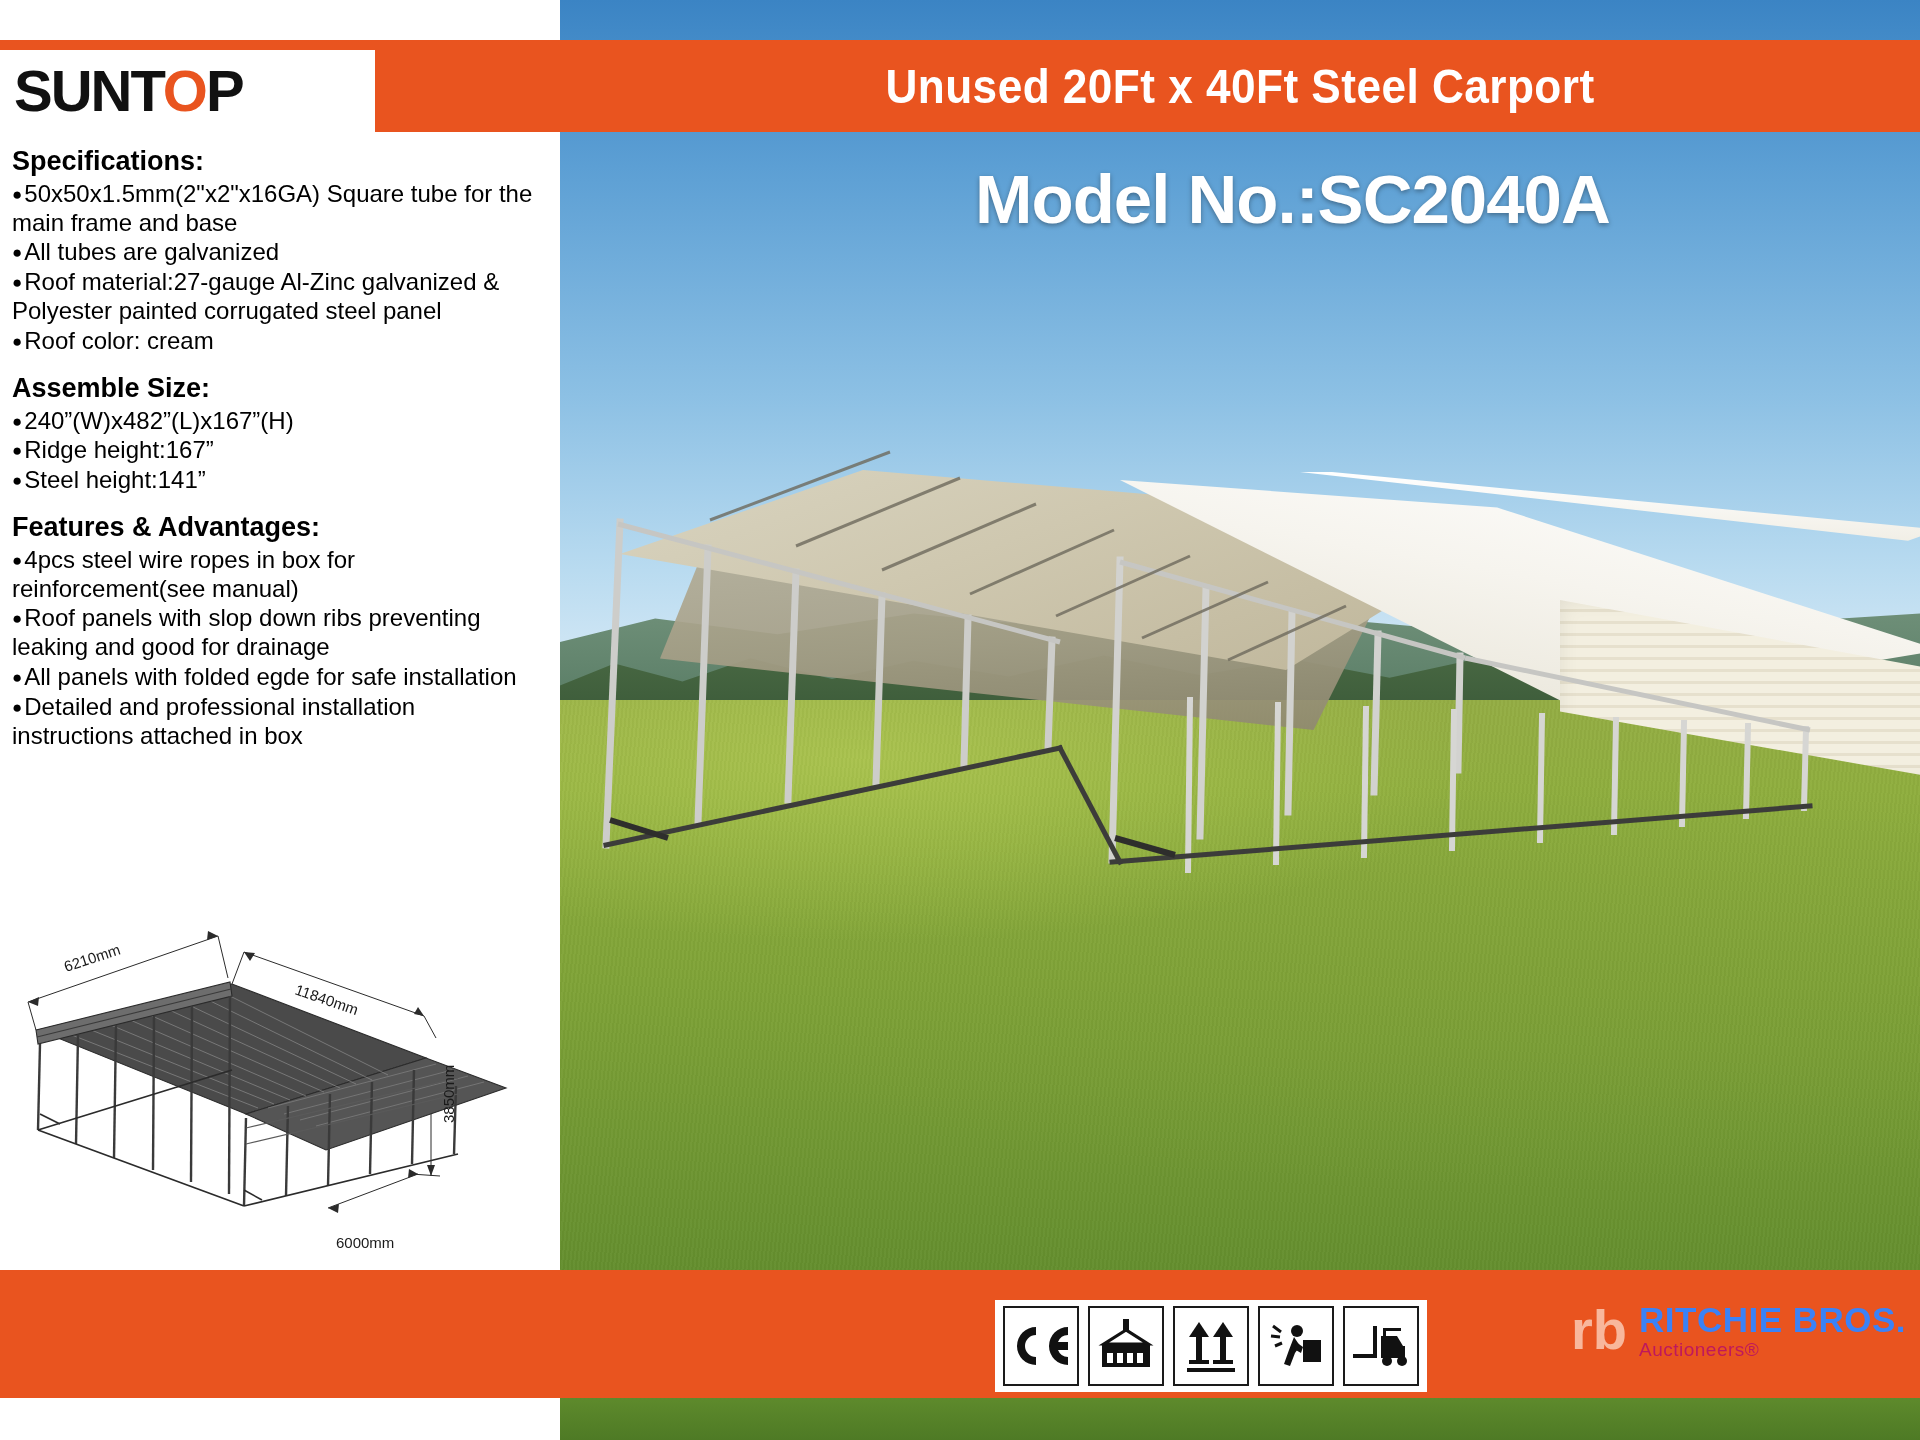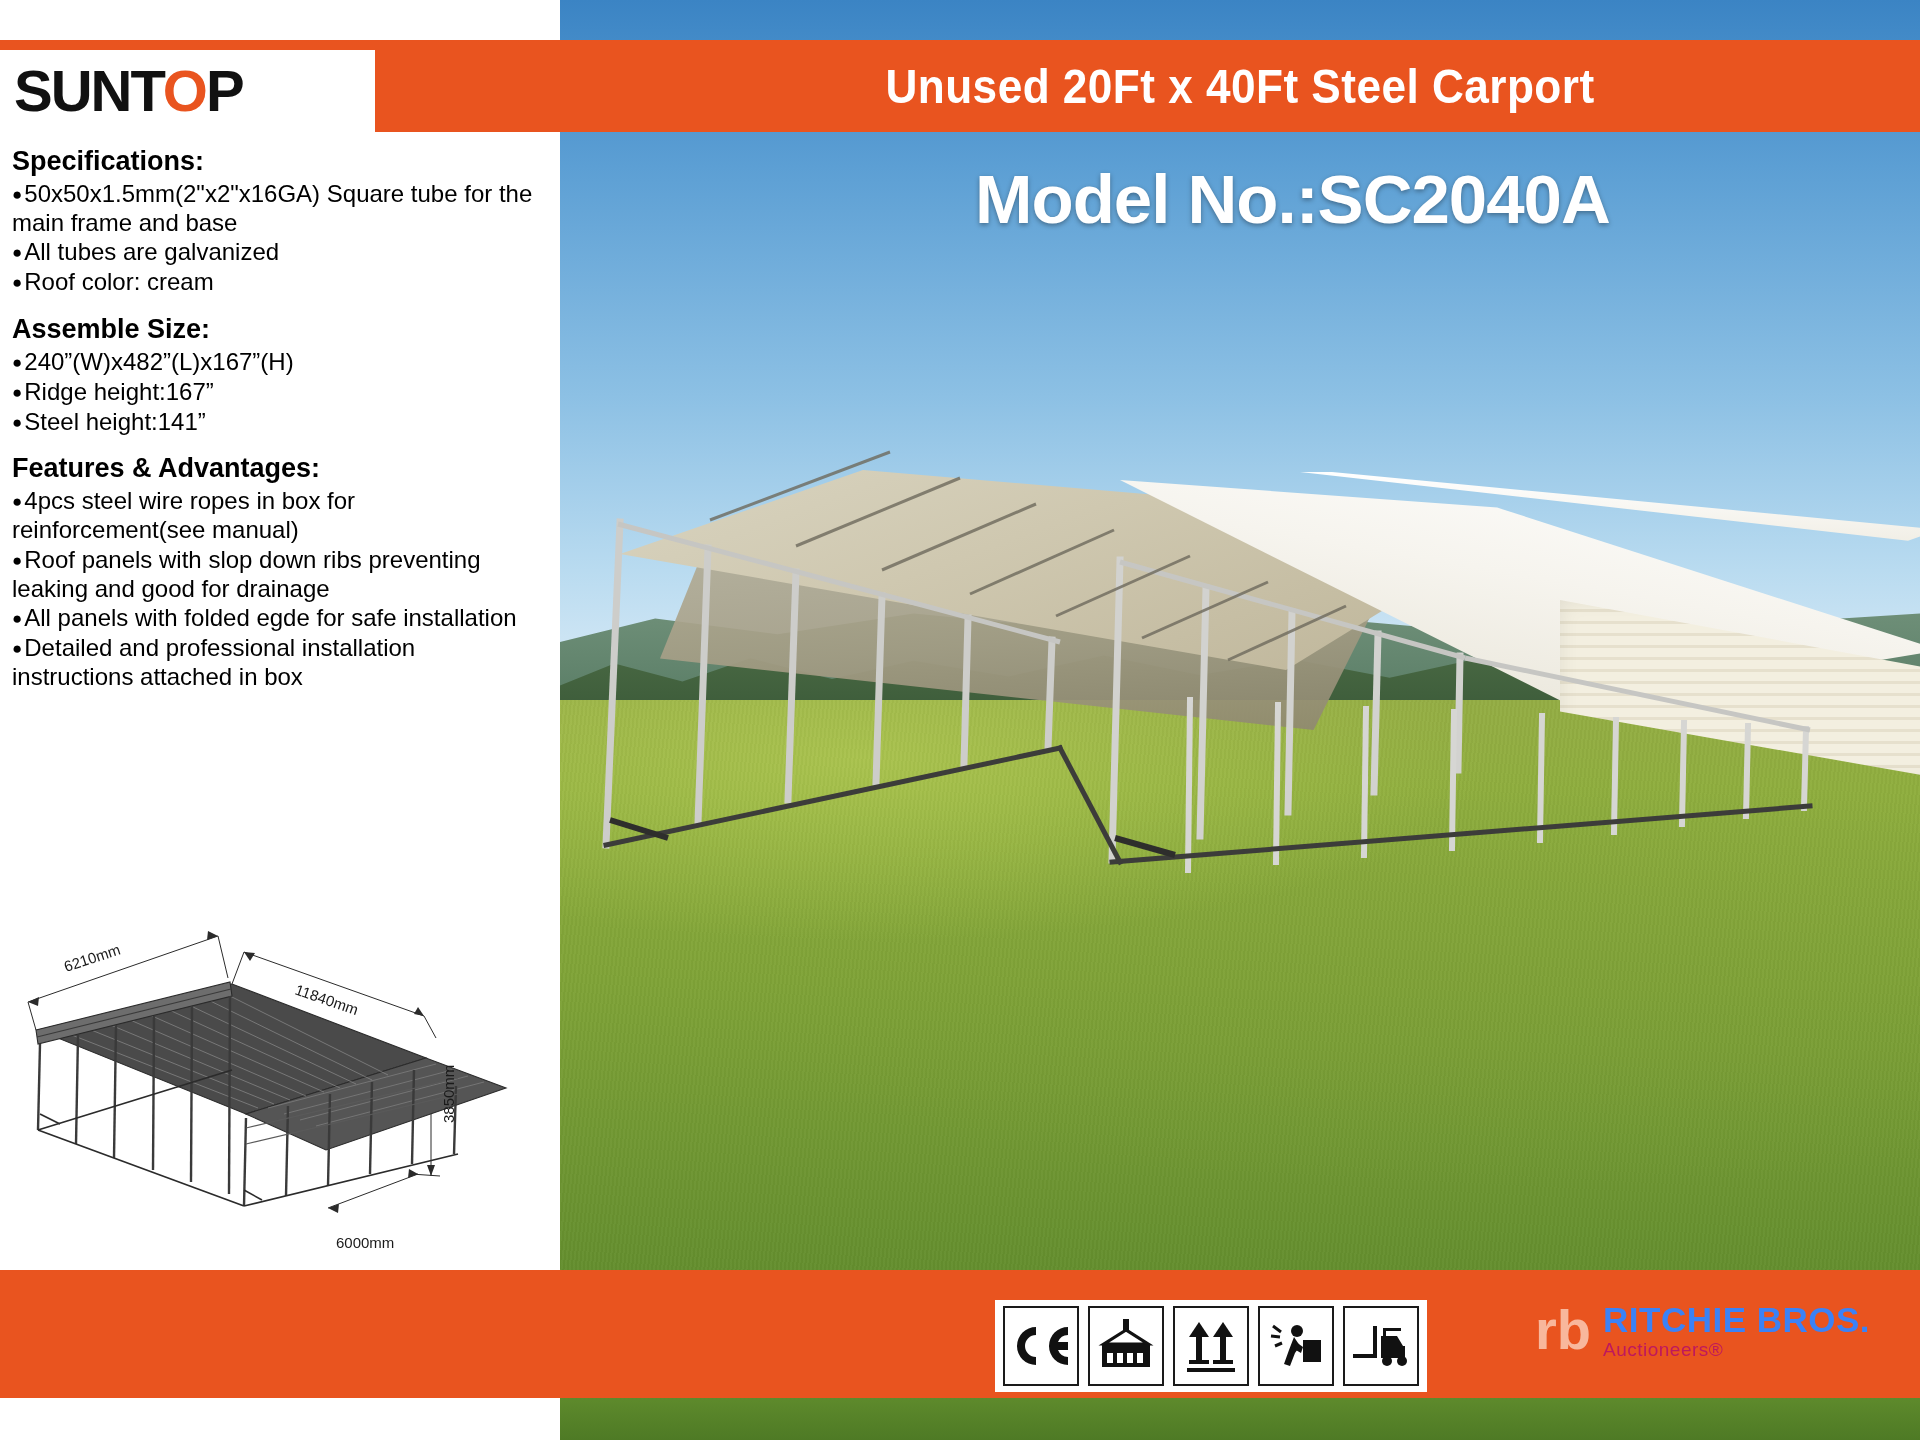--- a/index.html
+++ b/index.html
@@ -148,21 +148,21 @@
   }
   .pkg-icon{
     width:76px;height:80px;background:#fff;border:2px solid #1a1a1a;
     display:flex;align-items:center;justify-content:center;box-sizing:border-box;
   }
   .pkg-icon svg{display:block;}
   .rb-logo{
     position:absolute;left:1535px;top:1302px;z-index:9;
     display:flex;align-items:center;gap:12px;color:#fff;
   }
-  .rb-mark{font-size:56px;font-weight:bold;line-height:.9;color:#f8b79c;font-family:"Liberation Sans",sans-serif;}
+  .rb-mark{font-size:56px;font-weight:bold;line-height:.9;color:#f8b79c;font-family:"Liberation Sans",sans-serif;margin-left:36px;}
   .rb-words{display:flex;flex-direction:column;line-height:1;}
   .rb-name{font-size:35px;font-weight:bold;color:#3b82f6;letter-spacing:.5px;font-family:"Liberation Sans",sans-serif;}
   .rb-sub{font-size:19px;color:#be185d;letter-spacing:.5px;margin-top:3px;font-family:"Liberation Sans",sans-serif;}
   .bottom-white{
     position:absolute;left:0;top:1398px;width:1920px;height:42px;background:#fff;z-index:10;
   }
   .bottom-grass{
     position:absolute;left:560px;top:1398px;width:1360px;height:42px;
     background:linear-gradient(180deg,#5e8a2c,#4e7a25);z-index:10;
   }
@@ -263,20 +263,21 @@
   <div class="logo-plate">
     <div class="logo-text"><span>SUNT</span><span class="o">O</span><span>P</span></div>
   </div>
 
   <div class="spec-panel">
 
     <div class="sec-head">Specifications:</div>
     <ul class="bullet-list">
       <li>50x50x1.5mm(2"x2"x16GA) Square tube for the main frame and base</li>
       <li>All tubes are galvanized</li>
+      <li>Roof material:27-gauge Al-Zinc galvanized &amp; Polyester painted corrugated steel panel</li>
       <li>Roof color: cream</li>
     </ul>
 
     <div class="sec-head gap">Assemble Size:</div>
     <ul class="bullet-list">
       <li>240”(W)x482”(L)x167”(H)</li>
       <li>Ridge height:167”</li>
       <li>Steel height:141”</li>
     </ul>
 

